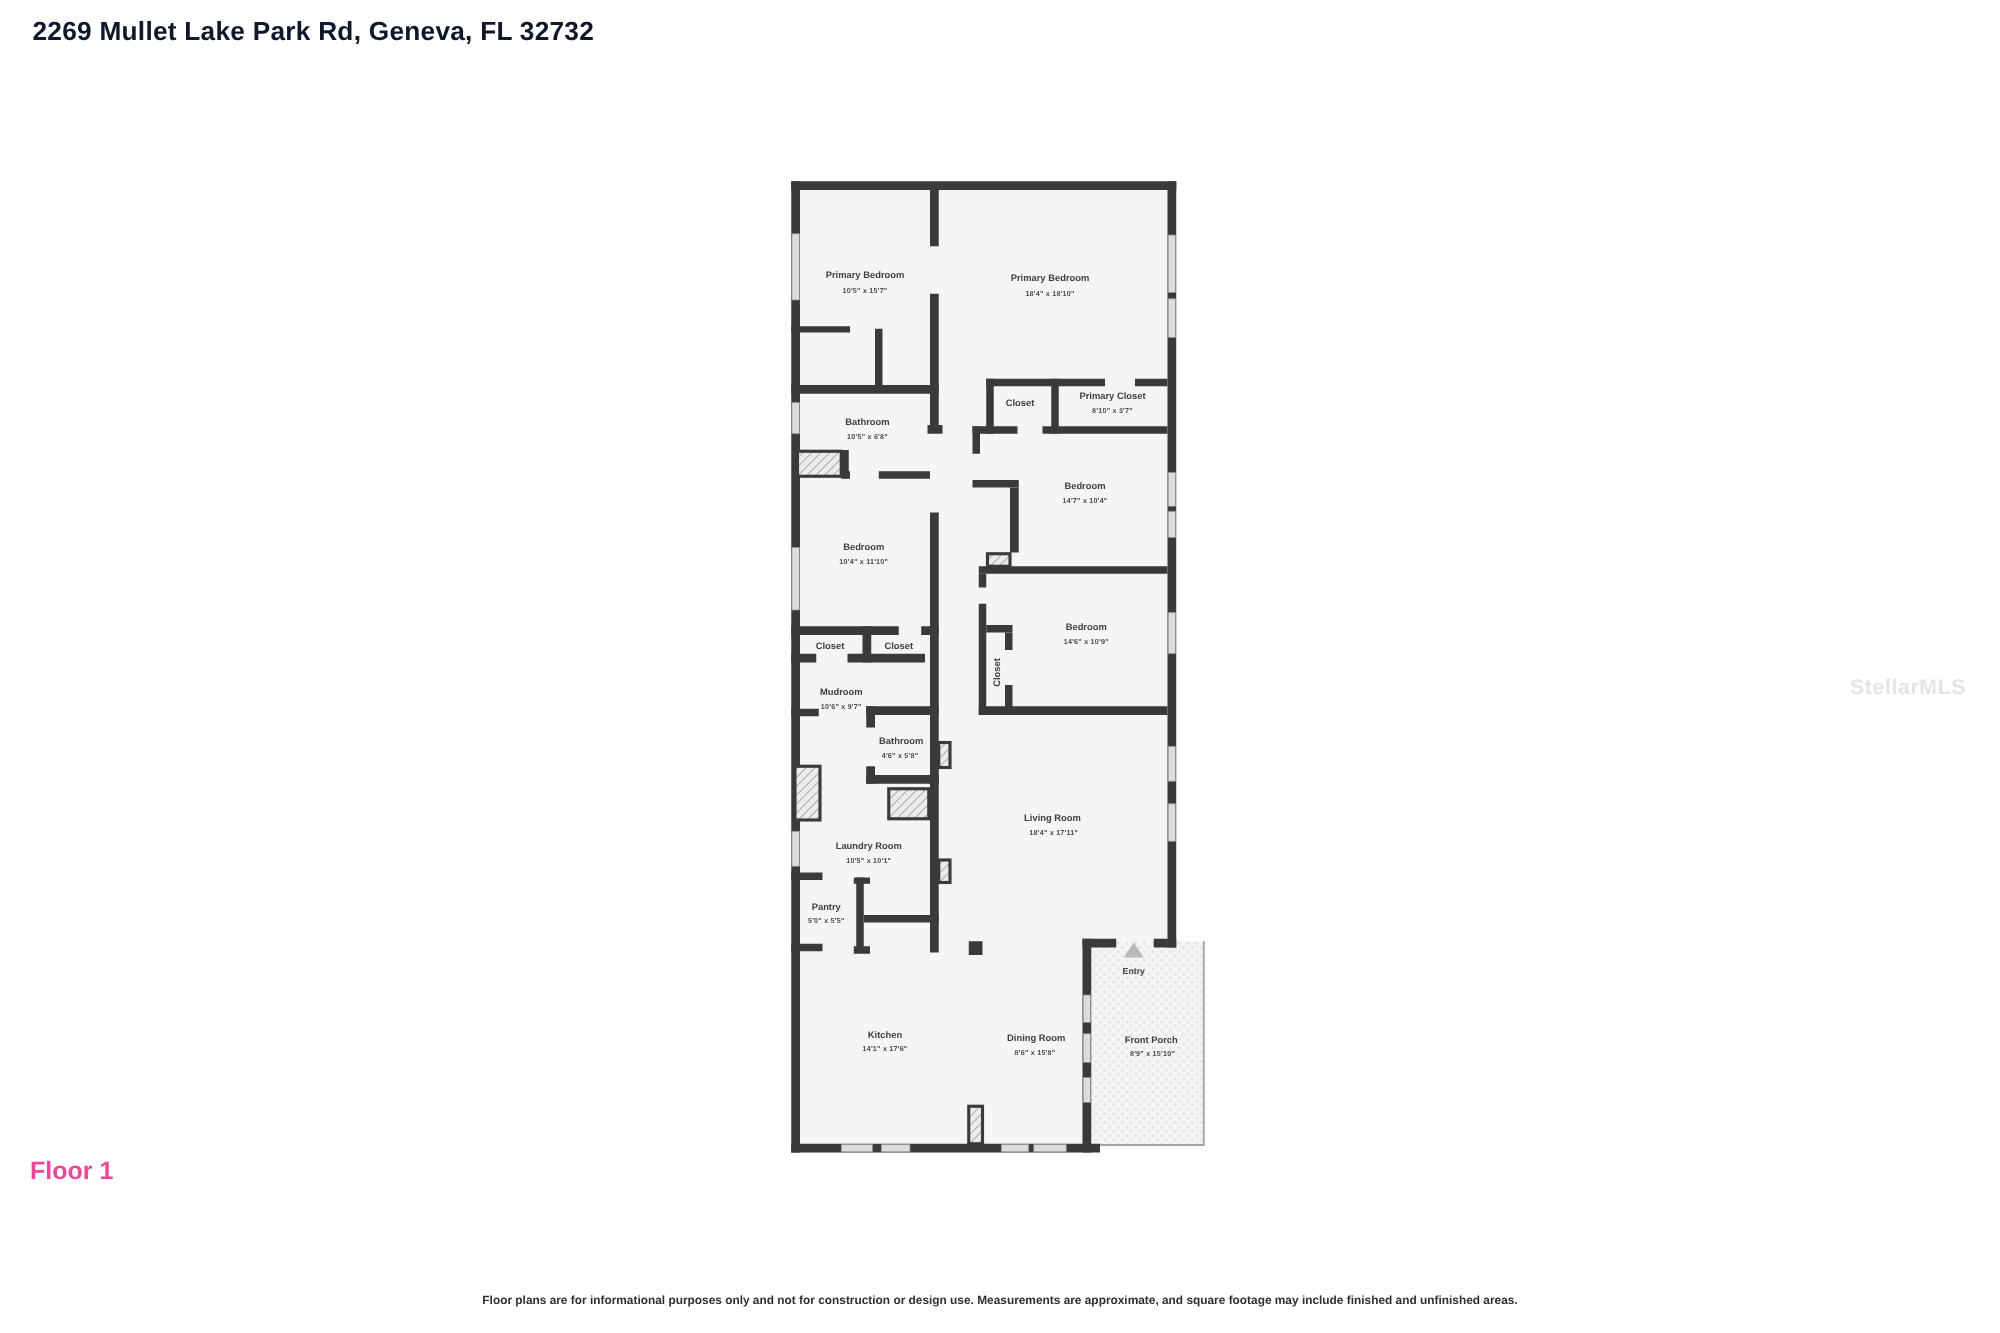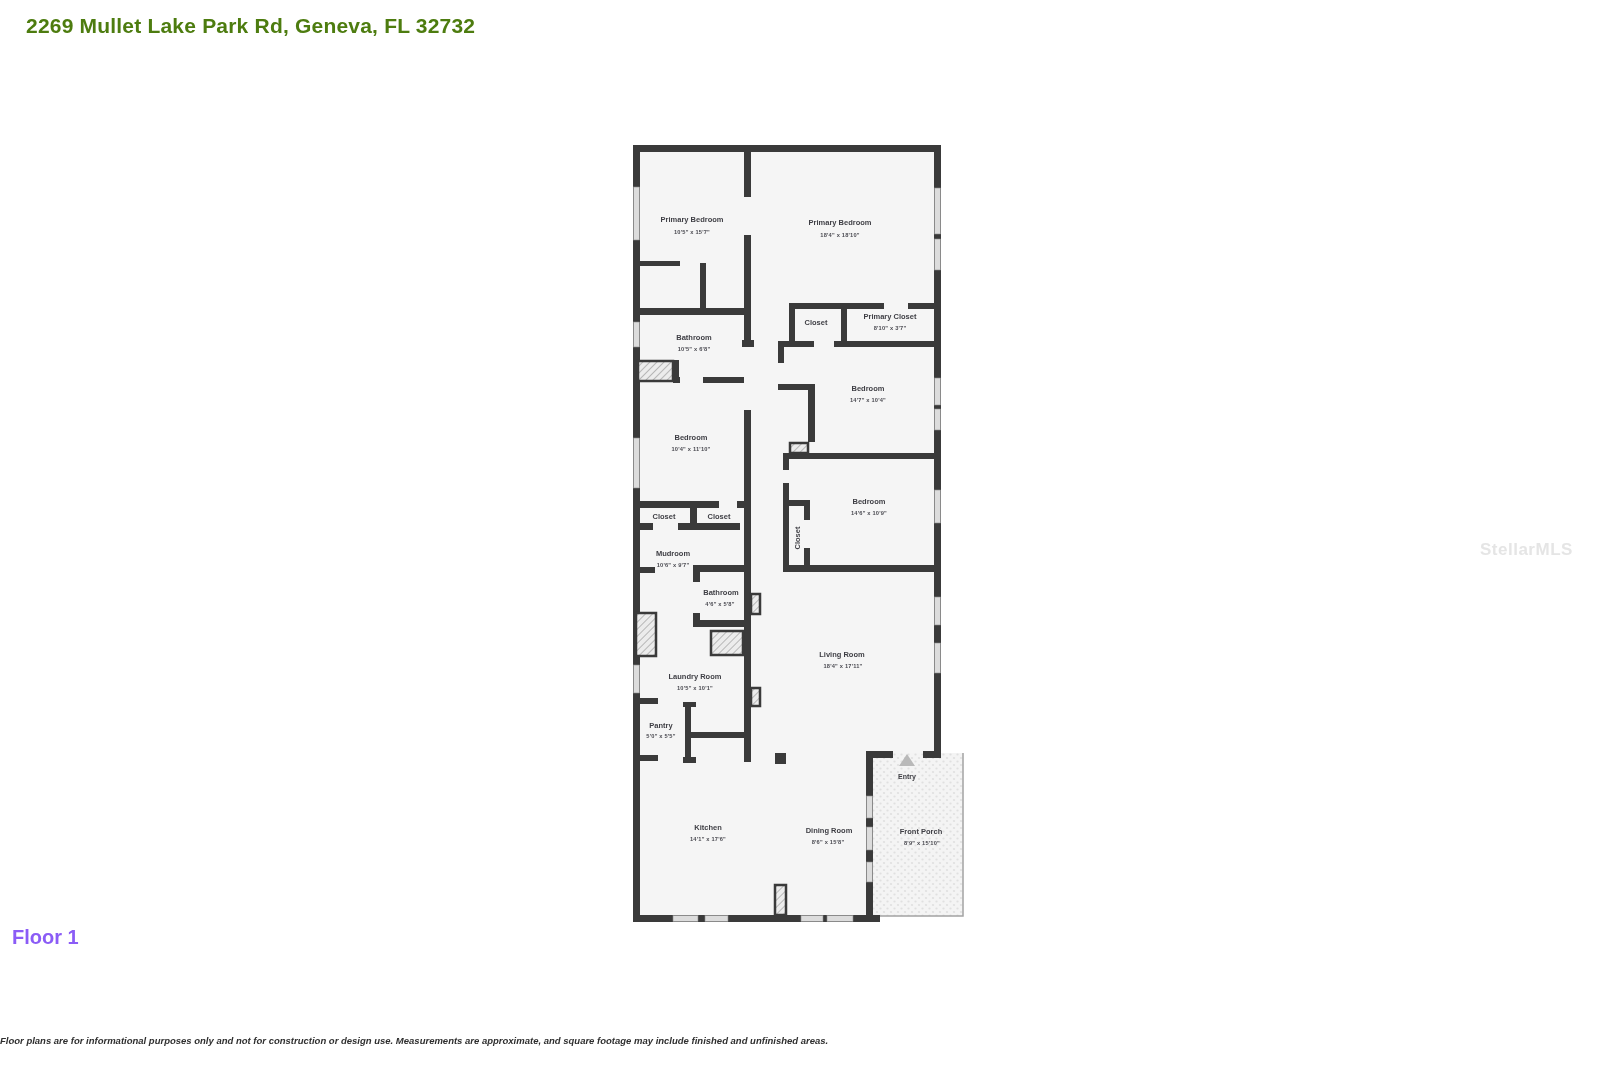--- a/index.html
+++ b/index.html
@@ -1,21 +1,21 @@
 <!DOCTYPE html>
 <html><head>
 <meta charset="utf-8">
 <style>
   html,body{margin:0;padding:0;background:#ffffff;}
   #stage{position:relative;width:1600px;height:1066px;background:#ffffff;overflow:hidden;
          font-family:"Liberation Sans",sans-serif;}
-  .page-title{position:absolute;left:26px;top:14px;font-size:21px;font-weight:700;color:#4d7c0f;letter-spacing:.2px;}
-  .floor-label{position:absolute;left:12px;top:926px;font-size:20px;font-weight:700;color:#8b5cf6;}
-  .disclaimer{position:absolute;left:0;top:1035px;width:1600px;
-              font-size:9.5px;font-weight:700;color:#2f2f2f;font-style:italic;}
+  .page-title{position:absolute;left:26px;top:14px;font-size:21px;font-weight:700;color:#0f172a;letter-spacing:.2px;}
+  .floor-label{position:absolute;left:24px;top:926px;font-size:20px;font-weight:700;color:#ec4899;}
+  .disclaimer{position:absolute;left:0;top:1035px;width:1600px;text-align:center;
+              font-size:9.5px;font-weight:700;color:#2f2f2f;}
   .watermark{position:absolute;left:1480px;top:540px;font-size:17px;font-weight:600;color:#e5e5e5;letter-spacing:.5px;}
   svg{position:absolute;left:0;top:0;}
   .room-name{font-size:7.5px;font-weight:700;fill:#3e3e44;}
   .room-dims{font-size:5.7px;font-weight:600;fill:#4b4b52;letter-spacing:.2px;}
   .entry-name{font-size:7px;font-weight:700;fill:#3e3e44;}
   text{text-anchor:middle;}
 </style>
 </head>
 <body>
 

